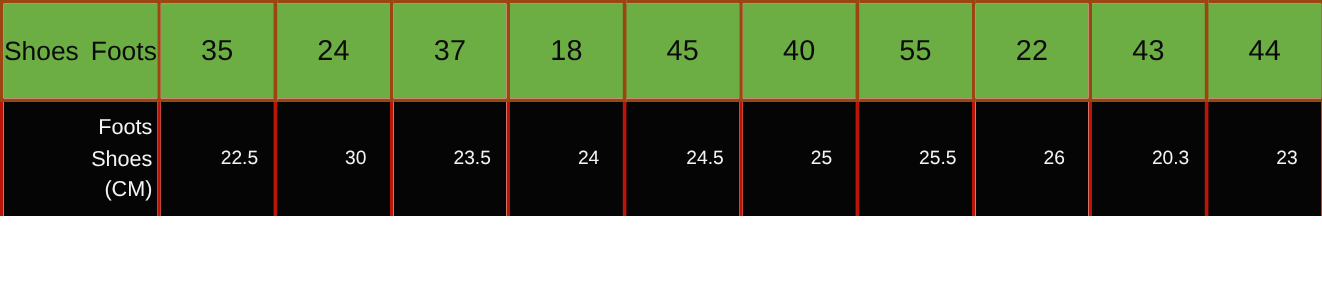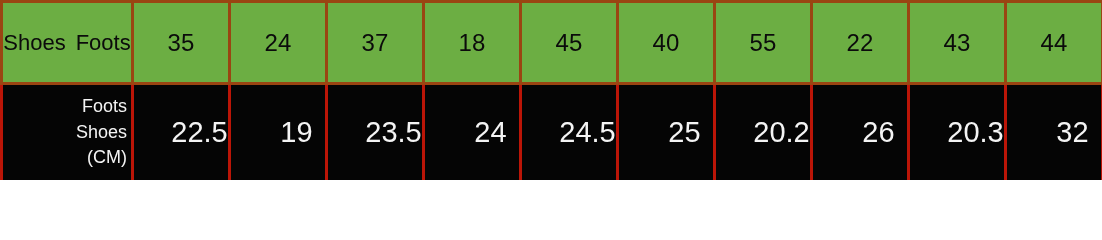--- a/index.html
+++ b/index.html
@@ -47,21 +47,21 @@
     font-size: 22px;
     letter-spacing: 0px;
   }
   .row-head td.label-cell .lbl-a { margin-right: 10px; }
 
   
   .row-data td {
     background: #050505;
     color: #f4f4f4;
     height: 98px;
-    font-size: 29px;
+    font-size: 16px;
     font-weight: 400;
     border-color: #bb1507;
     padding-left: 37px;
   }
   .row-data td.label-cell {
     font-size: 18px;
     line-height: 1.42;
     white-space: normal;
     padding: 0 4px;
     text-align: right;
@@ -103,24 +103,24 @@
       <td>43</td>
       <td>44</td>
     </tr>
     <tr class="row-data">
       <td class="label-cell">
           <span class="ln">Foots</span>
           <span class="ln">Shoes</span>
           <span class="ln">(CM)</span>
         </td>
       <td>22.5</td>
-      <td>19</td>
+      <td>30</td>
       <td>23.5</td>
       <td>24</td>
       <td>24.5</td>
       <td>25</td>
-      <td>20.2</td>
+      <td>25.5</td>
       <td>26</td>
       <td>20.3</td>
-      <td>32</td>
+      <td>23</td>
     </tr>
   </tbody>
 </table>
 
 </body></html>

